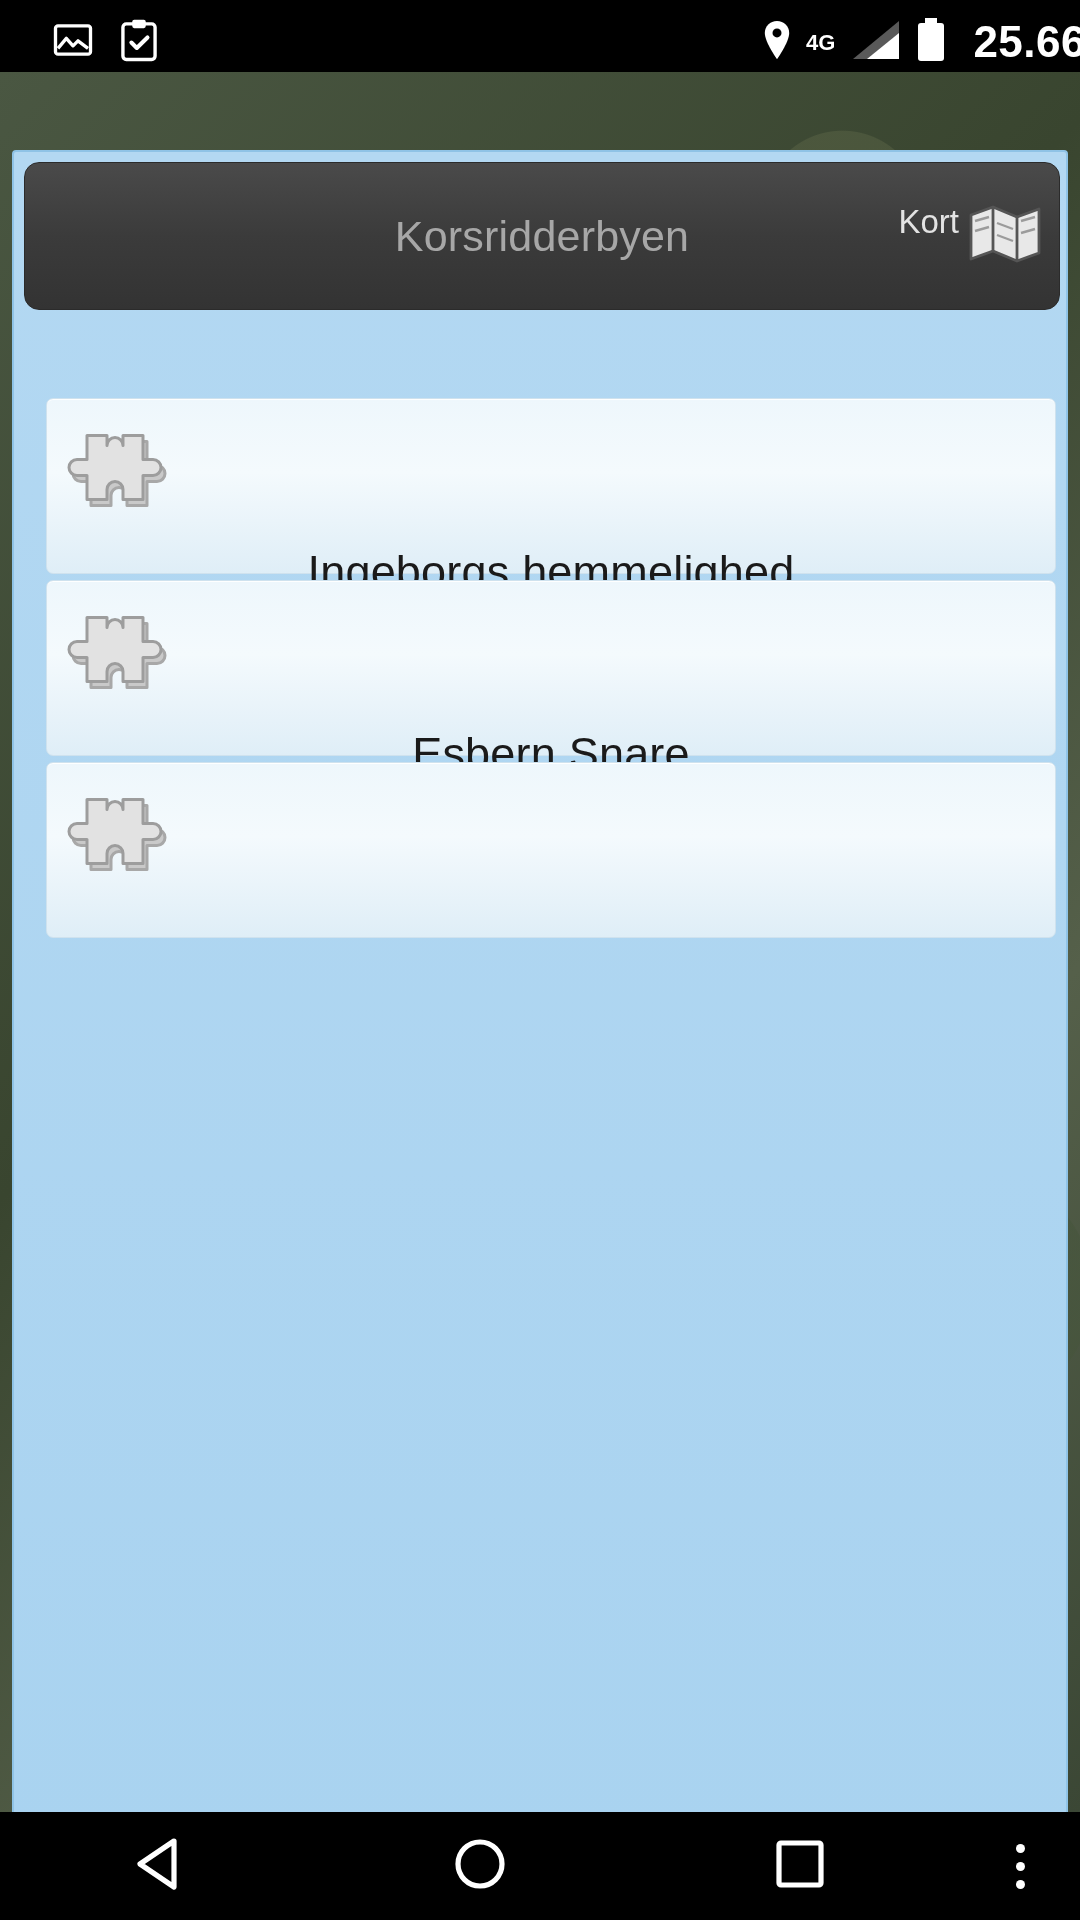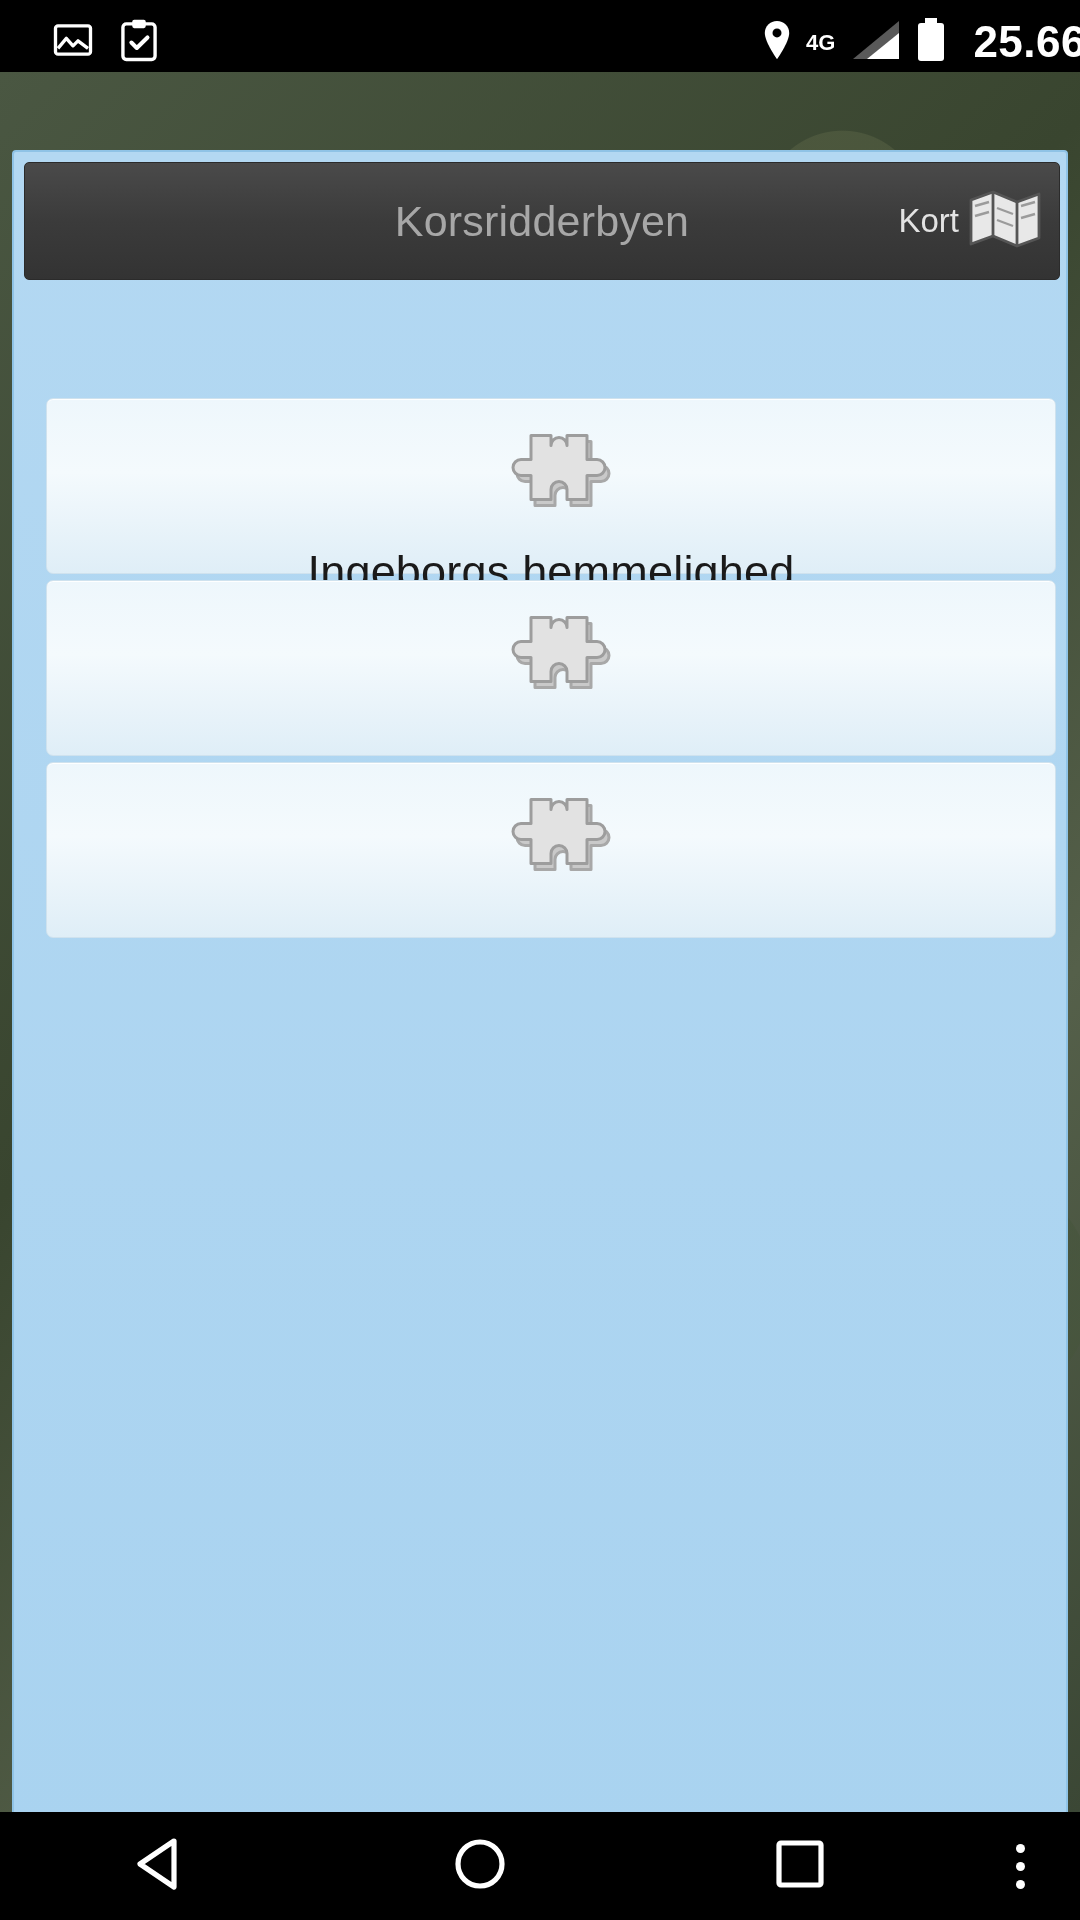--- a/index.html
+++ b/index.html
@@ -71,41 +71,40 @@
     border: 2px solid #8fc3e6;
     border-radius: 4px;
   }
 
   
   .titlebar {
     position: absolute;
     top: 10px;
     left: 10px;
     width: 1036px;
-    height: 118px;
+    height: 148px;
     background: linear-gradient(180deg, #4a4a4a 0%, #3b3b3b 50%, #333333 100%);
     border: 1px solid #2b2b2b;
-    border-radius: 5px;
+    border-radius: 15px;
     display: flex;
     align-items: center;
     justify-content: center;
   }
   .title-text {
     color: #a7a7a7;
     font-size: 43px;
     font-weight: normal;
     letter-spacing: 0.2px;
   }
   .title-action {
     position: absolute;
     right: 18px;
     top: 50%;
     transform: translateY(-50%);
     display: flex;
-    align-items: center;
     gap: 10px;
   }
   .title-action-label {
     color: #e3e3e3;
     font-size: 33px;
   }
 
   
   .list {
     position: absolute;
@@ -125,21 +124,20 @@
   .card {
     position: relative;
     width: 1010px;
     height: 176px;
     margin-bottom: 6px;
     background: linear-gradient(180deg, #eef7fc 0%, #f4fafd 42%, #eaf4fa 70%, #dfeef7 100%);
     border: 1px solid #cfe2ee;
     border-radius: 7px;
     display: flex;
     flex-direction: column;
-    align-items: center;
     justify-content: flex-start;
     box-shadow: 0 1px 0 rgba(255,255,255,0.9) inset;
   }
   .card-icon {
     margin-top: 28px;
     width: 120px;
     height: 105px;
   }
   .card-label {
     margin-top: 14px;
@@ -271,20 +269,21 @@
 
           <div class="card">
             <span class="card-icon">
               <svg width="120" height="105" viewBox="0 0 60 52">
                 <g>
                   <path d="M20 4 h10 v5 a4 4 0 0 1 8 0 v-5 h10 v12 h5 a4 4 0 0 1 0 8 h-5 v12 h-10 v-5 a4 4 0 0 0 -8 0 v5 h-10 v-12 h-5 a4 4 0 0 1 0 -8 h5 z" fill="#c9c9c9" stroke="#a8a8a8" stroke-width="1.5" stroke-linejoin="round" transform="translate(2,3)"></path>
                   <path d="M20 4 h10 v5 a4 4 0 0 1 8 0 v-5 h10 v12 h5 a4 4 0 0 1 0 8 h-5 v12 h-10 v-5 a4 4 0 0 0 -8 0 v5 h-10 v-12 h-5 a4 4 0 0 1 0 -8 h5 z" fill="#e2e2e2" stroke="#9d9d9d" stroke-width="1.5" stroke-linejoin="round"></path>
                 </g>
               </svg>
             </span>
+            <span class="card-label">Esbern Snare</span>
           </div>
 
 
           <div class="card">
             <span class="card-icon">
               <svg width="120" height="105" viewBox="0 0 60 52">
                 <g>
                   <path d="M20 4 h10 v5 a4 4 0 0 1 8 0 v-5 h10 v12 h5 a4 4 0 0 1 0 8 h-5 v12 h-10 v-5 a4 4 0 0 0 -8 0 v5 h-10 v-12 h-5 a4 4 0 0 1 0 -8 h5 z" fill="#c9c9c9" stroke="#a8a8a8" stroke-width="1.5" stroke-linejoin="round" transform="translate(2,3)"></path>
                   <path d="M20 4 h10 v5 a4 4 0 0 1 8 0 v-5 h10 v12 h5 a4 4 0 0 1 0 8 h-5 v12 h-10 v-5 a4 4 0 0 0 -8 0 v5 h-10 v-12 h-5 a4 4 0 0 1 0 -8 h5 z" fill="#e2e2e2" stroke="#9d9d9d" stroke-width="1.5" stroke-linejoin="round"></path>
                 </g>

